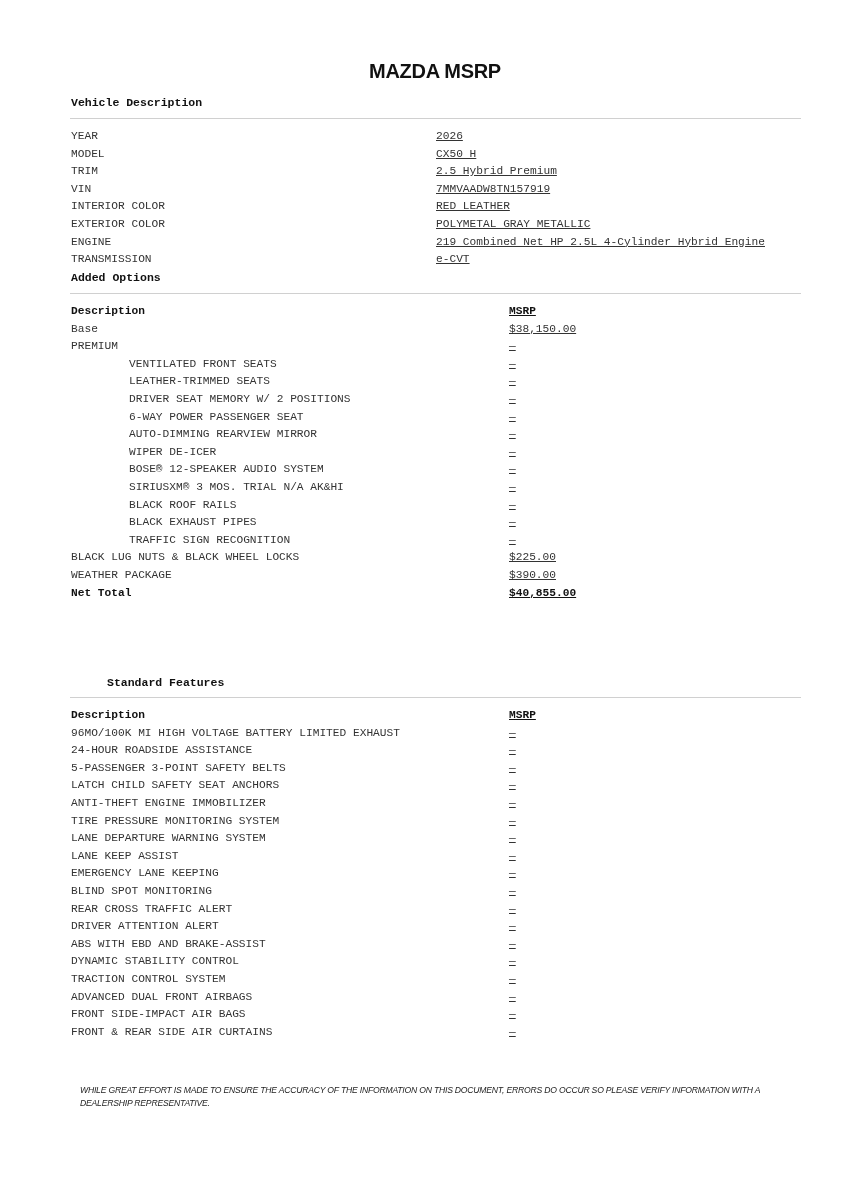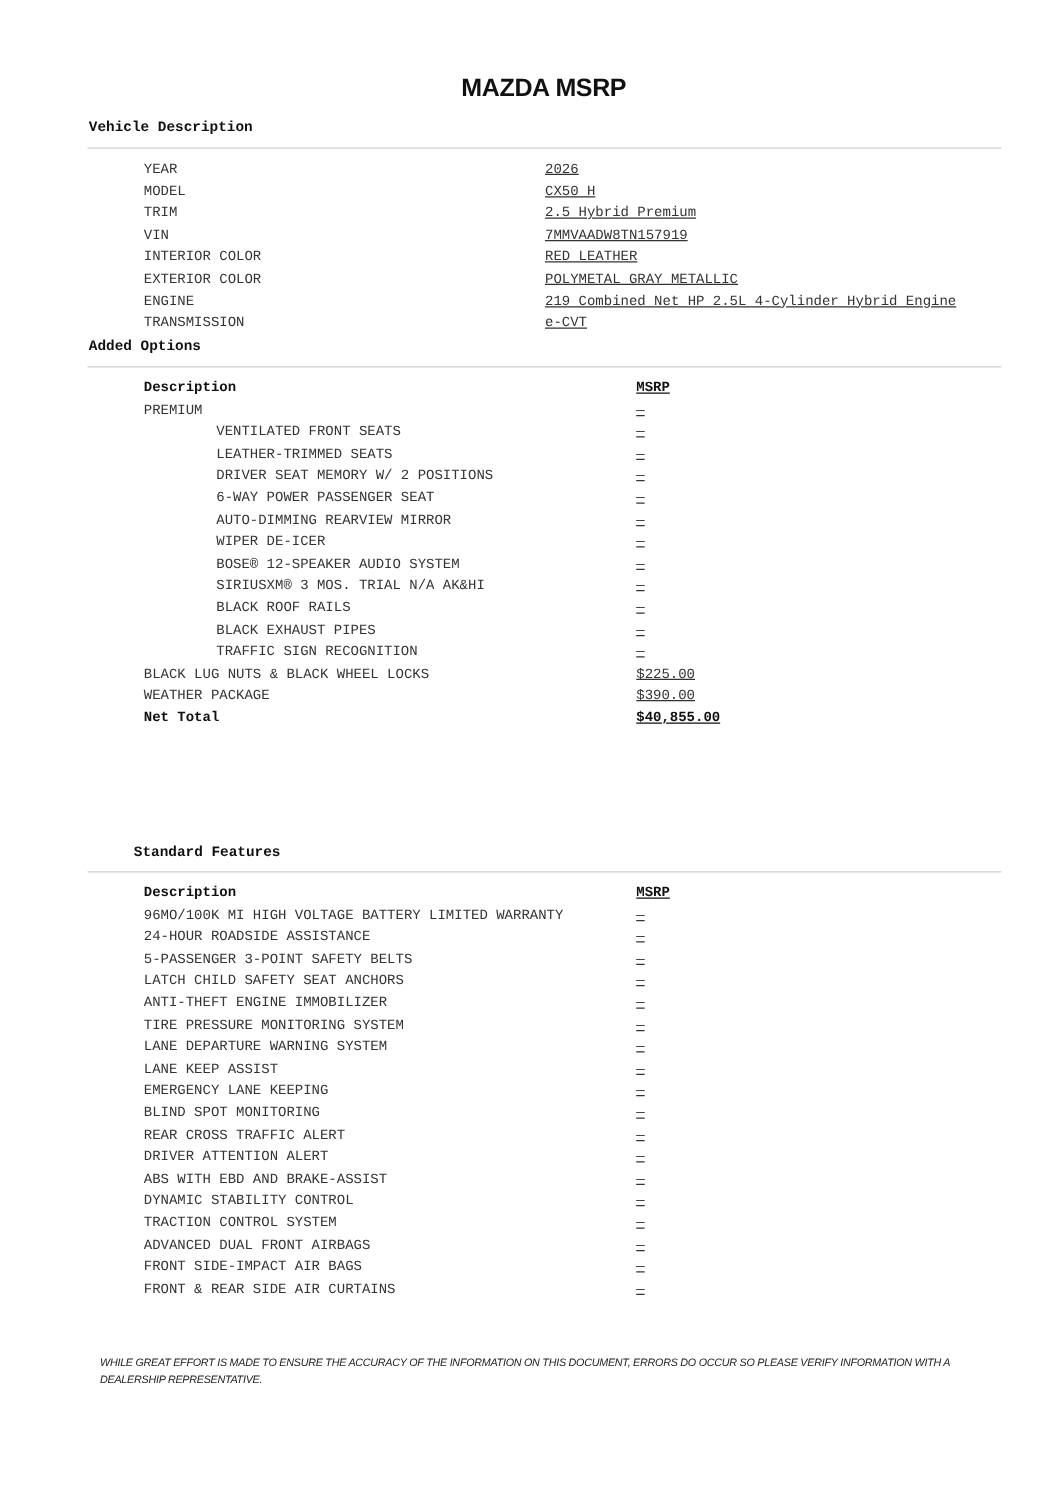--- a/index.html
+++ b/index.html
@@ -10,21 +10,21 @@
       font-family: "Liberation Sans", "DejaVu Sans", sans-serif; font-weight: bold;
       font-size: 20px; color: #111; letter-spacing: -0.3px;
     }
     .section-head {
       position: absolute; left: 71px; font-weight: bold; color: #111;
       font-family: Liberation Mono, monospace; font-size: 11.5px;
     }
     .rule { position: absolute; left: 70px; width: 731px; height: 1px; background: #d0d0d0; }
     .rows { position: absolute; left: 71px; width: 730px; }
     .row { position: relative; height: 17.6px; line-height: 17.6px; white-space: pre; color: #333; }
-    .row .c1 { position: absolute; left: 0; margin-left: 44px; }
+    .row .c1 { position: absolute; left: 0; }
     .row .c1.indent { left: 58px; }
     .row .c2 { position: absolute; text-decoration: underline; }
     .vd .c2 { left: 365px; }
     .opt .c2 { left: 438px; }
     .row.bold { font-weight: bold; color: #111; }
     .disclaimer {
       position: absolute; top: 1084px; left: 80px; width: 716px; text-align: left;
       font-family: "Liberation Sans", "DejaVu Sans", sans-serif; font-style: italic;
       font-size: 8.6px; line-height: 12.5px; color: #222; letter-spacing: -0.2px;
     }
@@ -44,20 +44,21 @@
   <div class="row"><span class="c1">INTERIOR COLOR</span><span class="c2">RED LEATHER</span></div>
   <div class="row"><span class="c1">EXTERIOR COLOR</span><span class="c2">POLYMETAL GRAY METALLIC</span></div>
   <div class="row"><span class="c1">ENGINE</span><span class="c2">219 Combined Net HP 2.5L 4-Cylinder Hybrid Engine</span></div>
   <div class="row"><span class="c1">TRANSMISSION</span><span class="c2">e-CVT</span></div>
 </div>
 
 <div class="section-head" style="top:271px;">Added Options</div>
 <div class="rule" style="top:293px;"></div>
 <div class="rows mono opt" style="top:303px;">
   <div class="row bold"><span class="c1">Description</span><span class="c2">MSRP</span></div>
+  <div class="row"><span class="c1">Base</span><span class="c2">$38,150.00</span></div>
   <div class="row"><span class="c1">PREMIUM</span><span class="c2">—</span></div>
   <div class="row"><span class="c1 indent">VENTILATED FRONT SEATS</span><span class="c2">—</span></div>
   <div class="row"><span class="c1 indent">LEATHER-TRIMMED SEATS</span><span class="c2">—</span></div>
   <div class="row"><span class="c1 indent">DRIVER SEAT MEMORY W/ 2 POSITIONS</span><span class="c2">—</span></div>
   <div class="row"><span class="c1 indent">6-WAY POWER PASSENGER SEAT</span><span class="c2">—</span></div>
   <div class="row"><span class="c1 indent">AUTO-DIMMING REARVIEW MIRROR</span><span class="c2">—</span></div>
   <div class="row"><span class="c1 indent">WIPER DE-ICER</span><span class="c2">—</span></div>
   <div class="row"><span class="c1 indent">BOSE® 12-SPEAKER AUDIO SYSTEM</span><span class="c2">—</span></div>
   <div class="row"><span class="c1 indent">SIRIUSXM® 3 MOS. TRIAL N/A AK&amp;HI</span><span class="c2">—</span></div>
   <div class="row"><span class="c1 indent">BLACK ROOF RAILS</span><span class="c2">—</span></div>
@@ -65,21 +66,21 @@
   <div class="row"><span class="c1 indent">TRAFFIC SIGN RECOGNITION</span><span class="c2">—</span></div>
   <div class="row"><span class="c1">BLACK LUG NUTS &amp; BLACK WHEEL LOCKS</span><span class="c2">$225.00</span></div>
   <div class="row"><span class="c1">WEATHER PACKAGE</span><span class="c2">$390.00</span></div>
   <div class="row bold"><span class="c1">Net Total</span><span class="c2">$40,855.00</span></div>
 </div>
 
 <div class="section-head" style="top:676px;margin-left:36px;">Standard Features</div>
 <div class="rule" style="top:697px;"></div>
 <div class="rows mono opt" style="top:707px;">
   <div class="row bold"><span class="c1">Description</span><span class="c2">MSRP</span></div>
-  <div class="row"><span class="c1">96MO/100K MI HIGH VOLTAGE BATTERY LIMITED WARRANTY</span><span class="c2">—</span></div>
+  <div class="row"><span class="c1">96MO/100K MI HIGH VOLTAGE BATTERY LIMITED EXHAUST</span><span class="c2">—</span></div>
   <div class="row"><span class="c1">24-HOUR ROADSIDE ASSISTANCE</span><span class="c2">—</span></div>
   <div class="row"><span class="c1">5-PASSENGER 3-POINT SAFETY BELTS</span><span class="c2">—</span></div>
   <div class="row"><span class="c1">LATCH CHILD SAFETY SEAT ANCHORS</span><span class="c2">—</span></div>
   <div class="row"><span class="c1">ANTI-THEFT ENGINE IMMOBILIZER</span><span class="c2">—</span></div>
   <div class="row"><span class="c1">TIRE PRESSURE MONITORING SYSTEM</span><span class="c2">—</span></div>
   <div class="row"><span class="c1">LANE DEPARTURE WARNING SYSTEM</span><span class="c2">—</span></div>
   <div class="row"><span class="c1">LANE KEEP ASSIST</span><span class="c2">—</span></div>
   <div class="row"><span class="c1">EMERGENCY LANE KEEPING</span><span class="c2">—</span></div>
   <div class="row"><span class="c1">BLIND SPOT MONITORING</span><span class="c2">—</span></div>
   <div class="row"><span class="c1">REAR CROSS TRAFFIC ALERT</span><span class="c2">—</span></div>

